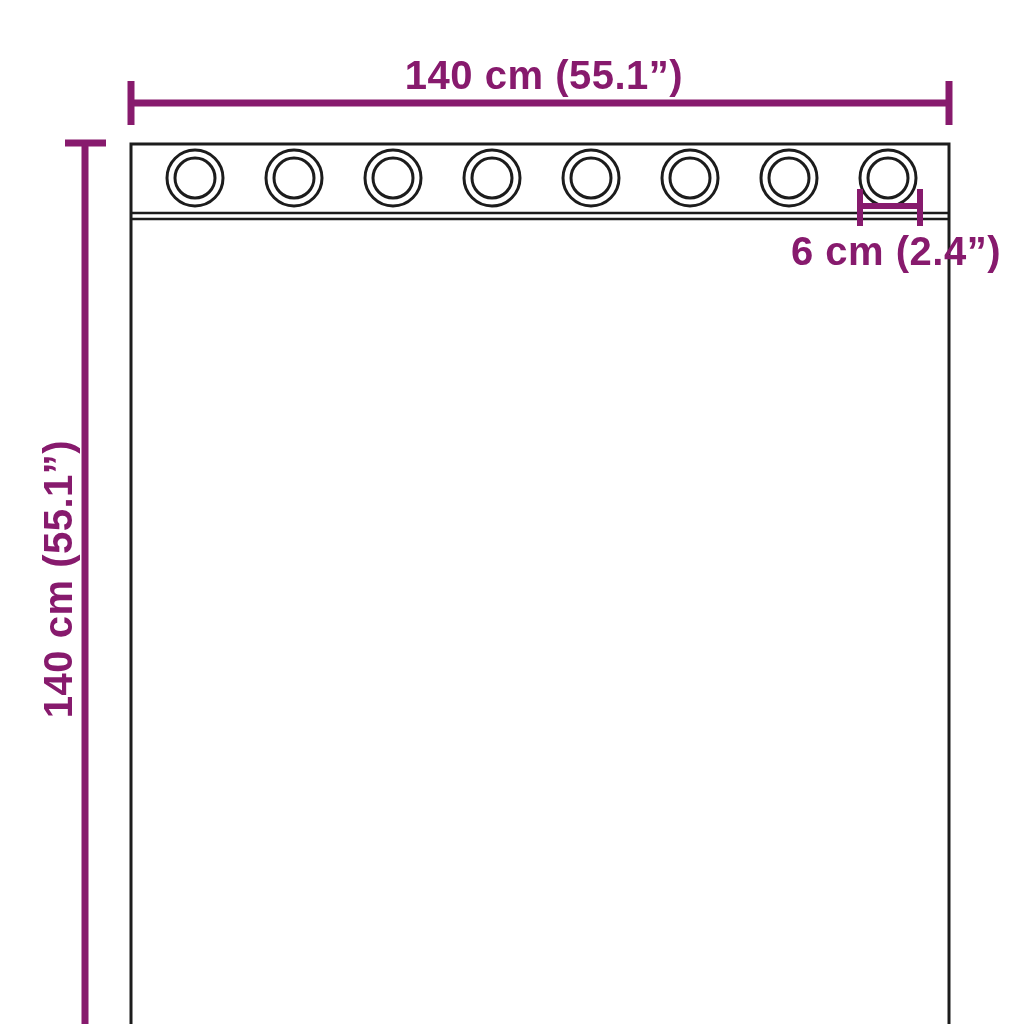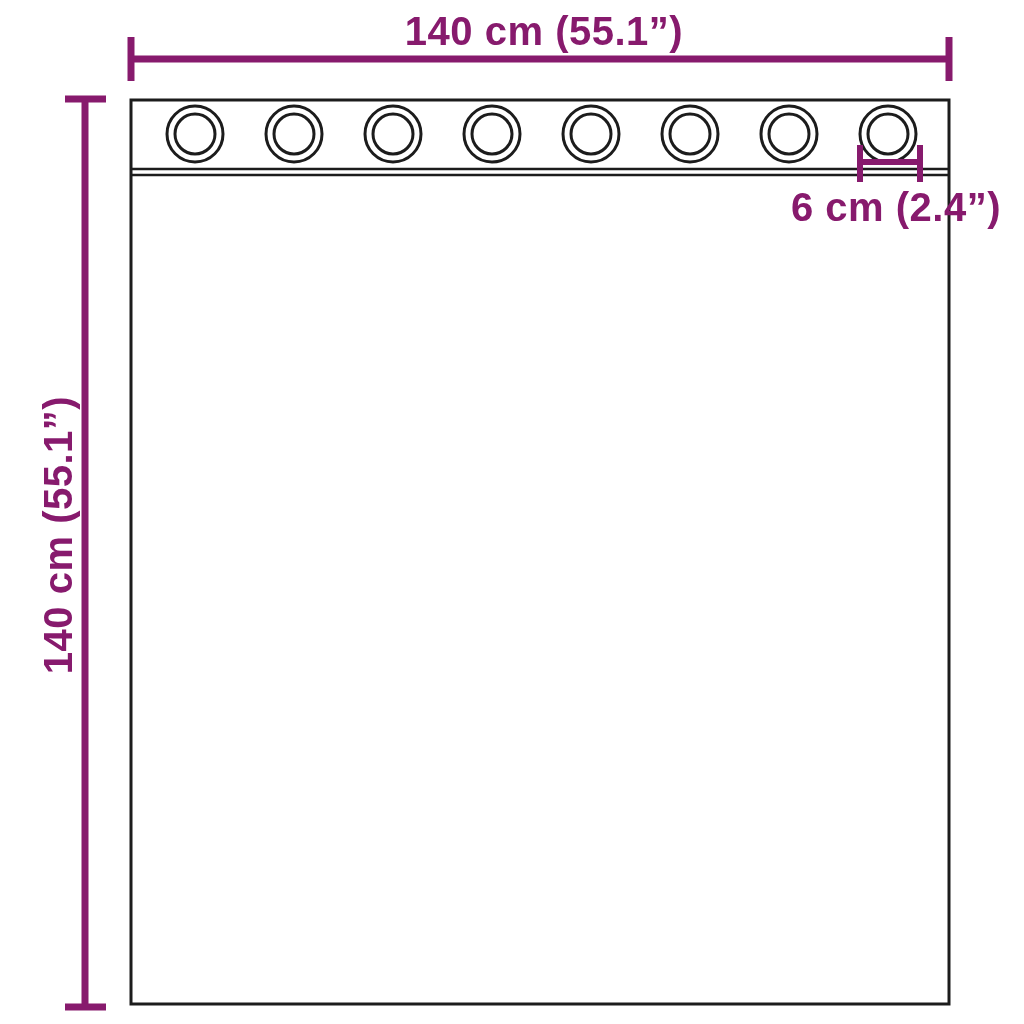--- a/index.html
+++ b/index.html
@@ -8,20 +8,21 @@
     width: 1024px;
     height: 1024px;
     background: var(--background, #ffffff);
     overflow: hidden;
     font-family: "Liberation Sans", sans-serif;
   }
   .stage {
     position: relative;
     width: 1024px;
     height: 776px;
+    margin-top: 44px;
   }
   svg { display: block; }
   .panel {
     fill: none;
     stroke: var(--outline, #1c1c1c);
     stroke-width: 3;
   }
   .panel-thin {
     fill: none;
     stroke: var(--outline, #1c1c1c);

